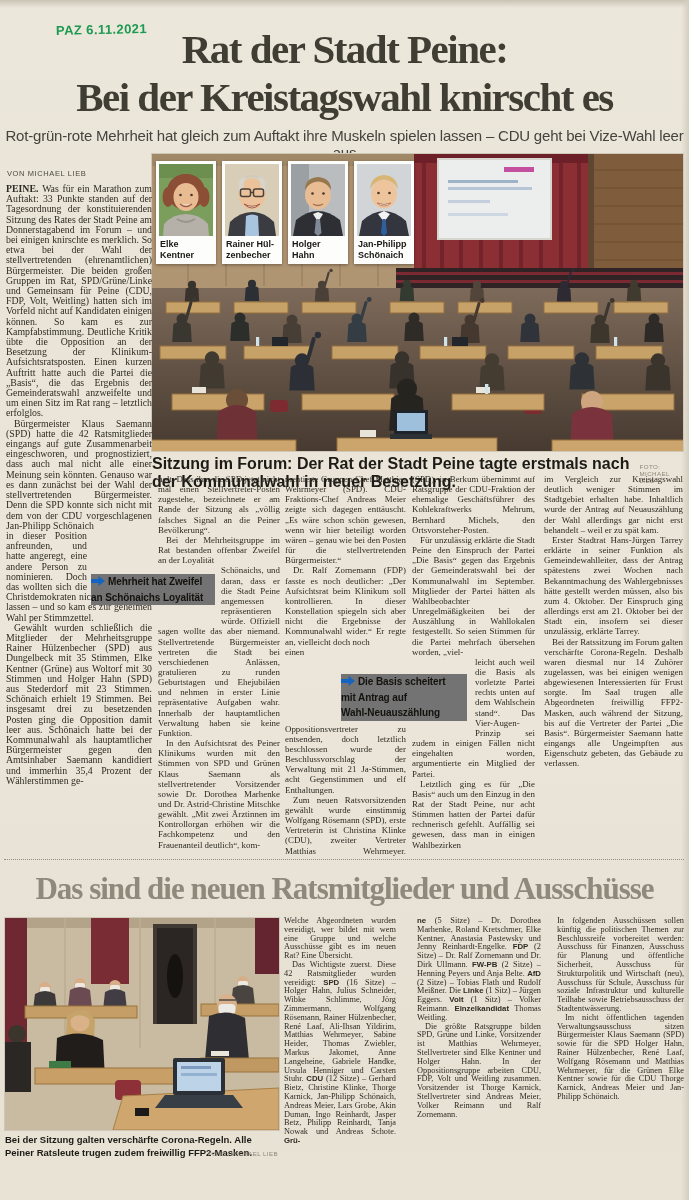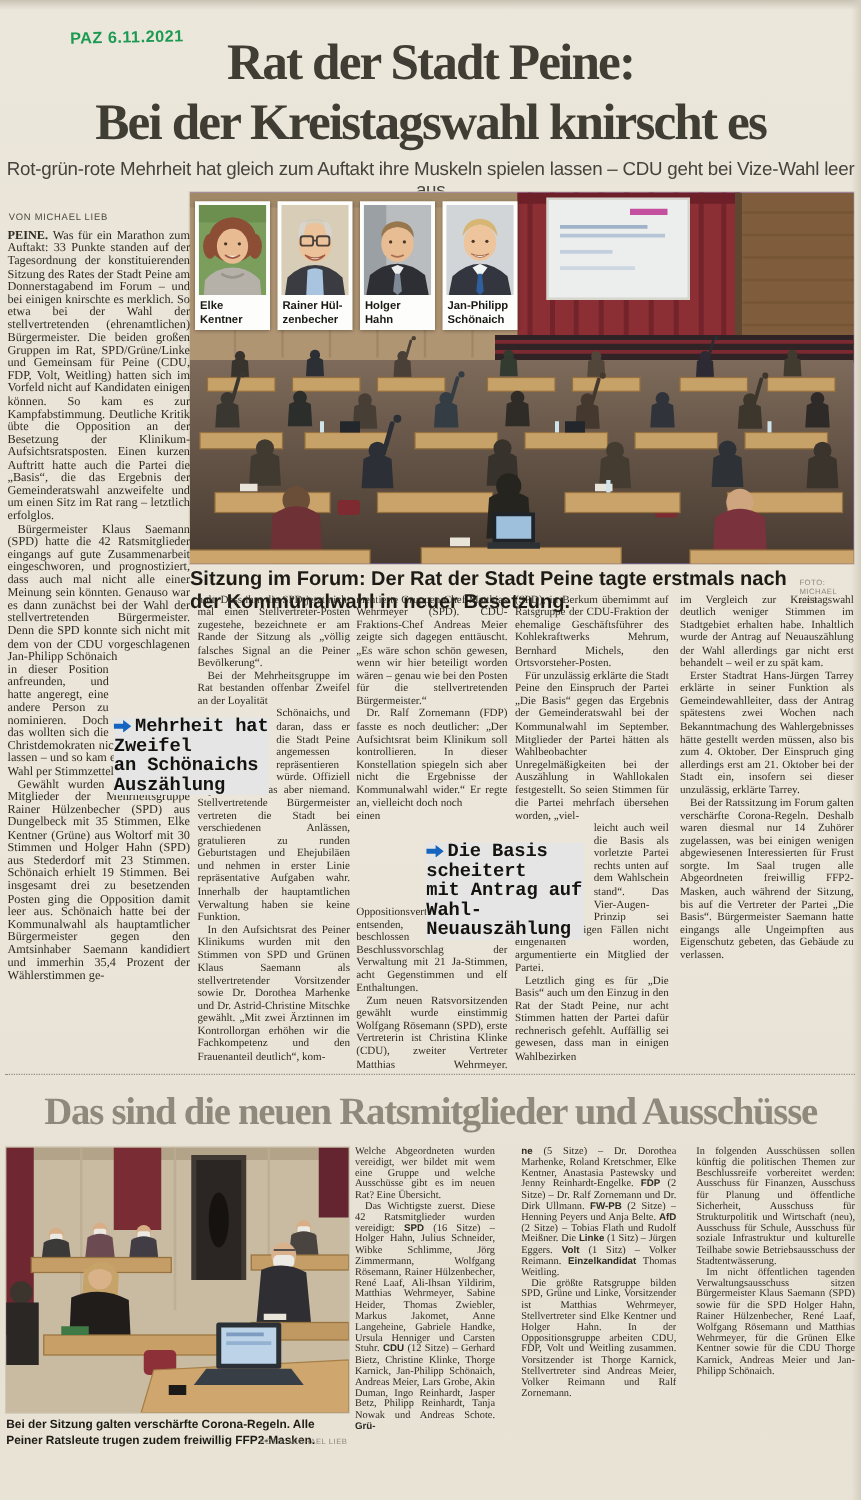--- a/index.html
+++ b/index.html
@@ -34,27 +34,27 @@
   .colb{font-size:8.3px;line-height:8.8px;}
   .colAm{left:284px;top:917px;width:112px;height:283px;}
   .colBm{left:417px;top:917px;width:124px;height:283px;}
   .colCm{left:557px;top:917px;width:127px;height:283px;}
   .col b{font-family:"Liberation Sans",sans-serif;font-weight:bold;font-size:.94em;}
   .col b.lead{font-family:"Liberation Serif",serif;font-size:1em;}
   .spc{display:block;}
   .spc.right{float:right;margin:0 0 1px 5px;}
   .spc.left{float:left;margin:0 5px 1px 0;}
   
-  .pq{position:absolute;background:#e5e5e5;font-family:Liberation Mono, monospace;
-      font-weight:bold;font-size:15px;line-height:15.5px;color:#14120e;letter-spacing:-0.1px;}
+  .pq{position:absolute;background:#737373;font-family:Liberation Sans, sans-serif;
+      font-weight:bold;font-size:10px;line-height:15.5px;color:#14120e;letter-spacing:-0.1px;}
   .pq1{left:91px;top:574px;width:124px;}
   .pq2{left:341px;top:674px;width:126px;}
   .pq .arr{display:inline-block;margin-right:3px;vertical-align:-1px;}
   
-  .photo1{left:152px;top:154px;width:531px;height:297px;background:#8b5cf6;box-shadow:0 0 0 1px #cfc8b8;}
+  .photo1{left:152px;top:154px;width:531px;height:297px;background:#15803d;box-shadow:0 0 0 1px #cfc8b8;}
   .photo1 svg{display:block;width:100%;height:100%;}
   .portrait{position:absolute;top:7px;width:60px;background:#fdfdfb;padding:3px 3px 0 3px;
             box-shadow:0 1px 3px rgba(30,25,15,.45);box-sizing:border-box;}
   .portrait svg{display:block;width:54px;height:72px;}
   .portrait .plabel{font-family:"Liberation Sans",sans-serif;font-weight:bold;font-size:9px;
                     line-height:10.5px;color:#1a1813;padding:3px 1px 4px 1px;white-space:pre-line;}
   .pt1{left:4px;}.pt2{left:70px;}.pt3{left:136px;}.pt4{left:202px;}
   
   .caption1{left:152px;top:455px;width:531px;display:flex;justify-content:space-between;align-items:baseline;}
   .capt{font-family:"Liberation Sans",sans-serif;font-weight:bold;font-size:16px;color:#1d1b16;}
@@ -313,21 +313,21 @@
 <div class="col colm col5m">
     <p class="cont"><span>im Vergleich zur Kreistagswahl deutlich weniger Stimmen im Stadtgebiet erhalten habe. Inhaltlich wurde der Antrag auf Neuauszählung der Wahl allerdings gar nicht erst behandelt – weil er zu spät kam.</span></p>
     <p><span>Erster Stadtrat Hans-Jürgen Tarrey erklärte in seiner Funktion als Gemeindewahlleiter, dass der Antrag spätestens zwei Wochen nach Bekanntmachung des Wahlergebnisses hätte gestellt werden müssen, also bis zum 4. Oktober. Der Einspruch ging allerdings erst am 21. Oktober bei der Stadt ein, insofern sei dieser unzulässig, erklärte Tarrey.</span></p>
     <p><span>Bei der Ratssitzung im Forum galten verschärfte Corona-Regeln. Deshalb waren diesmal nur 14 Zuhörer zugelassen, was bei einigen wenigen abgewiesenen Interessierten für Frust sorgte. Im Saal trugen alle Abgeordneten freiwillig FFP2-Masken, auch während der Sitzung, bis auf die Vertreter der Partei „Die Basis“. Bürgermeister Saemann hatte eingangs alle Ungeimpften aus Eigenschutz gebeten, das Gebäude zu verlassen.</span></p>
   </div>
 
 <div class="pq pq1">
   <div><svg class="arr" width="14" height="10" viewBox="0 0 14 10">
         <path d="M0,3 h7.5 v-3 l6.5,5 -6.5,5 v-3 H0 Z" fill="#1565c0"></path>
       </svg><span>Mehrheit hat Zweifel</span></div>
-  <div>an Schönaichs Auszählung</div>
+  <div>an Schönaichs Loyalität</div>
 </div>
 <div class="pq pq2">
   <div><svg class="arr" width="14" height="10" viewBox="0 0 14 10">
         <path d="M0,3 h7.5 v-3 l6.5,5 -6.5,5 v-3 H0 Z" fill="#1565c0"></path>
       </svg><span>Die Basis scheitert</span></div>
   <div>mit Antrag auf</div>
   <div>Wahl-Neuauszählung</div>
 </div>
 
 <div class="abs divider"></div>

